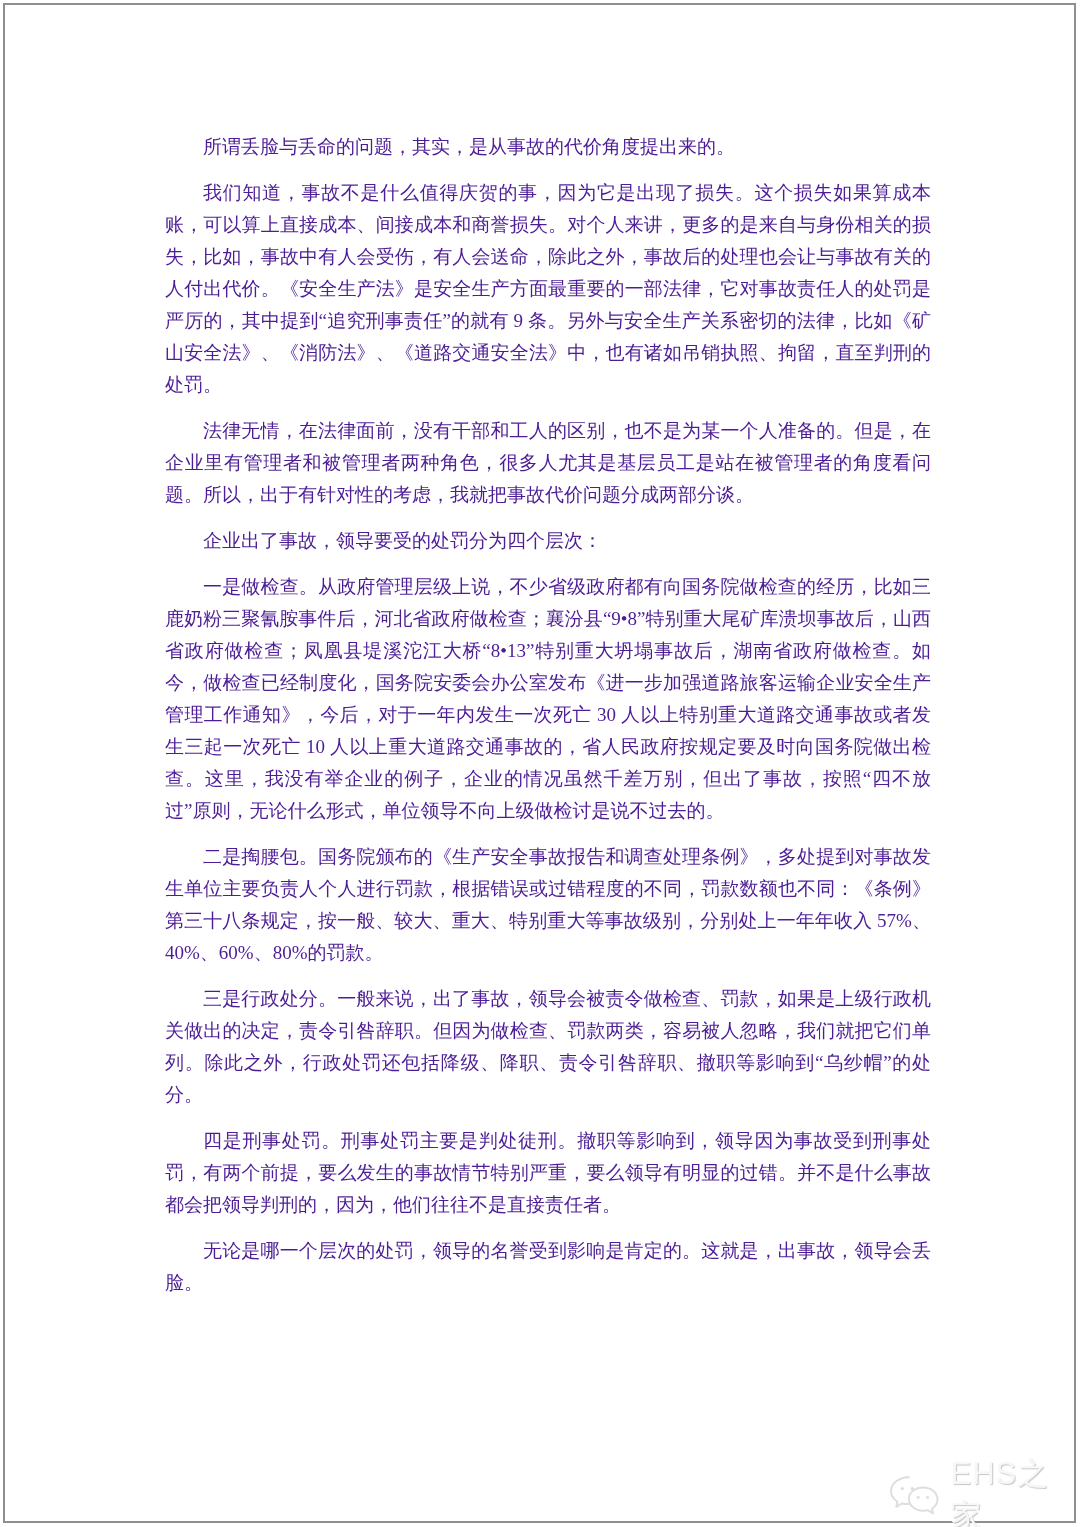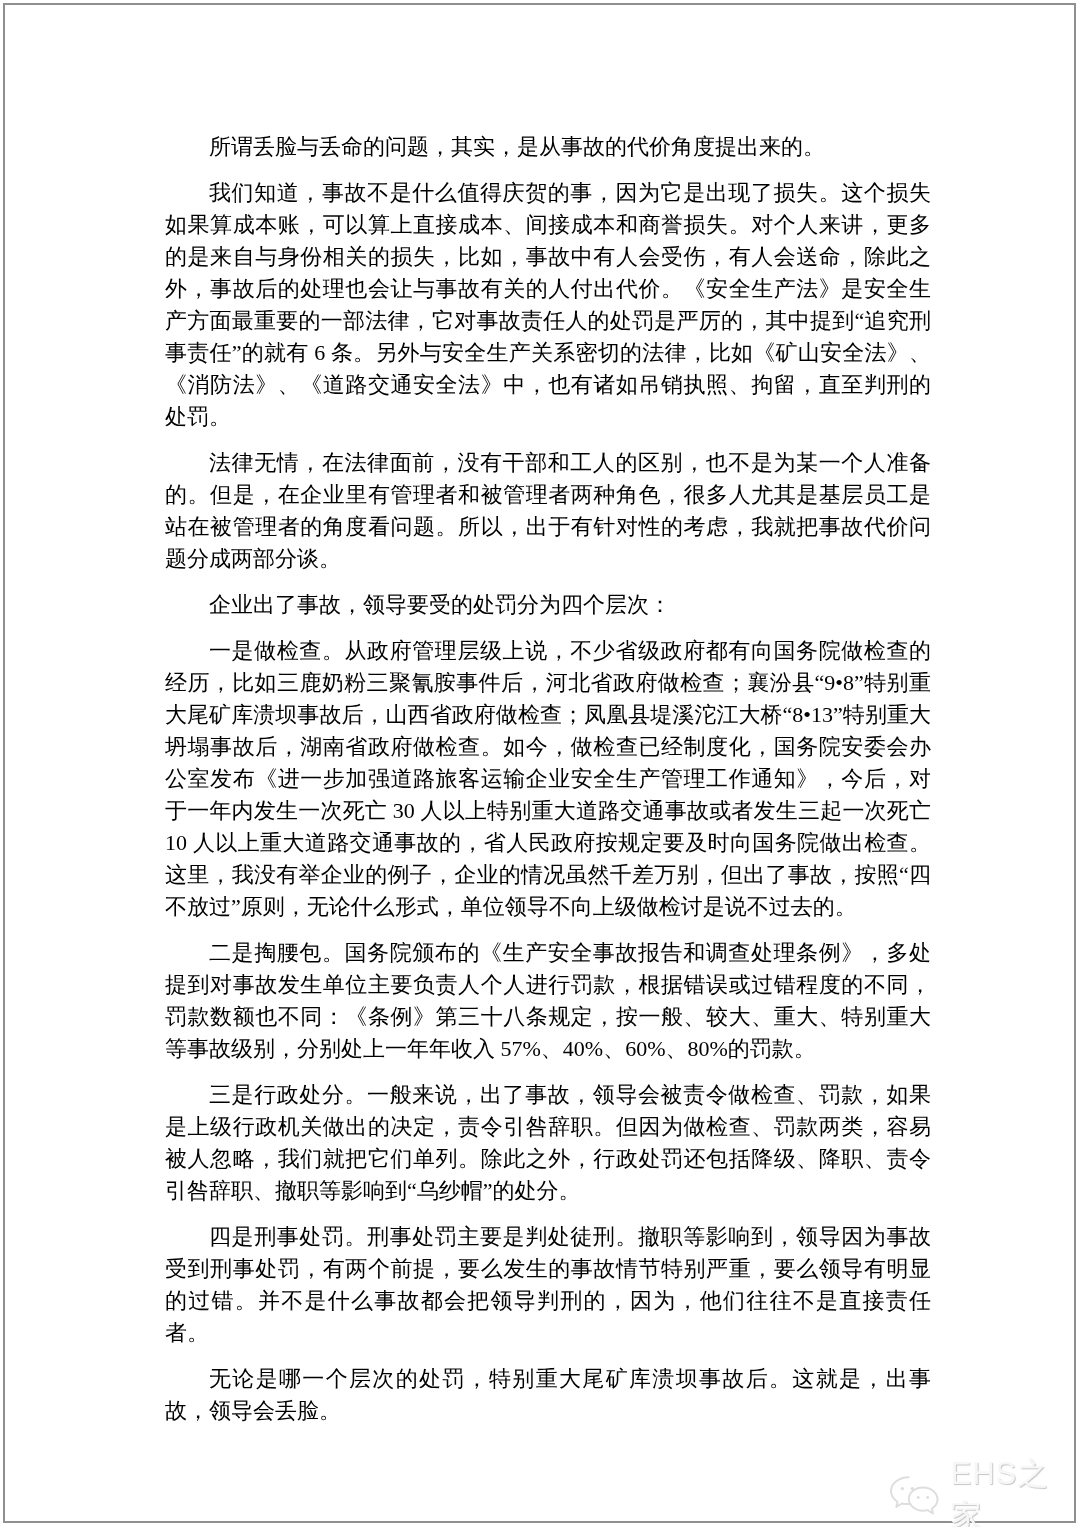--- a/index.html
+++ b/index.html
@@ -21,22 +21,22 @@
     right: 4px;
     bottom: 4px;
     border: 2px solid #8f8f8f;
     pointer-events: none;
   }
   .article {
     position: absolute;
     left: 165px;
     top: 131px;
     width: 766px;
-    color: #000000;
-    font-size: 22px;
+    color: #4c1d95;
+    font-size: 19px;
     line-height: 32px;
     text-align: justify;
   }
   .article p {
     margin: 0 0 14px 0;
     text-indent: 2em;
   }
   .watermark {
     position: absolute;
     left: 888px;
@@ -56,28 +56,28 @@
     display: block;
   }
 </style>
 </head>
 <body>
 
 <div class="page-border"></div>
 
 <main class="article">
   <p>所谓丢脸与丢命的问题，其实，是从事故的代价角度提出来的。</p>
-  <p>我们知道，事故不是什么值得庆贺的事，因为它是出现了损失。这个损失如果算成本账，可以算上直接成本、间接成本和商誉损失。对个人来讲，更多的是来自与身份相关的损失，比如，事故中有人会受伤，有人会送命，除此之外，事故后的处理也会让与事故有关的人付出代价。《安全生产法》是安全生产方面最重要的一部法律，它对事故责任人的处罚是严厉的，其中提到“追究刑事责任”的就有 6 条。另外与安全生产关系密切的法律，比如《矿山安全法》、《消防法》、《道路交通安全法》中，也有诸如吊销执照、拘留，直至判刑的处罚。</p>
+  <p>我们知道，事故不是什么值得庆贺的事，因为它是出现了损失。这个损失如果算成本账，可以算上直接成本、间接成本和商誉损失。对个人来讲，更多的是来自与身份相关的损失，比如，事故中有人会受伤，有人会送命，除此之外，事故后的处理也会让与事故有关的人付出代价。《安全生产法》是安全生产方面最重要的一部法律，它对事故责任人的处罚是严厉的，其中提到“追究刑事责任”的就有 9 条。另外与安全生产关系密切的法律，比如《矿山安全法》、《消防法》、《道路交通安全法》中，也有诸如吊销执照、拘留，直至判刑的处罚。</p>
   <p>法律无情，在法律面前，没有干部和工人的区别，也不是为某一个人准备的。但是，在企业里有管理者和被管理者两种角色，很多人尤其是基层员工是站在被管理者的角度看问题。所以，出于有针对性的考虑，我就把事故代价问题分成两部分谈。</p>
   <p>企业出了事故，领导要受的处罚分为四个层次：</p>
   <p>一是做检查。从政府管理层级上说，不少省级政府都有向国务院做检查的经历，比如三鹿奶粉三聚氰胺事件后，河北省政府做检查；襄汾县“9•8”特别重大尾矿库溃坝事故后，山西省政府做检查；凤凰县堤溪沱江大桥“8•13”特别重大坍塌事故后，湖南省政府做检查。如今，做检查已经制度化，国务院安委会办公室发布《进一步加强道路旅客运输企业安全生产管理工作通知》，今后，对于一年内发生一次死亡 30 人以上特别重大道路交通事故或者发生三起一次死亡 10 人以上重大道路交通事故的，省人民政府按规定要及时向国务院做出检查。这里，我没有举企业的例子，企业的情况虽然千差万别，但出了事故，按照“四不放过”原则，无论什么形式，单位领导不向上级做检讨是说不过去的。</p>
   <p>二是掏腰包。国务院颁布的《生产安全事故报告和调查处理条例》，多处提到对事故发生单位主要负责人个人进行罚款，根据错误或过错程度的不同，罚款数额也不同：《条例》第三十八条规定，按一般、较大、重大、特别重大等事故级别，分别处上一年年收入 57%、40%、60%、80%的罚款。</p>
   <p>三是行政处分。一般来说，出了事故，领导会被责令做检查、罚款，如果是上级行政机关做出的决定，责令引咎辞职。但因为做检查、罚款两类，容易被人忽略，我们就把它们单列。除此之外，行政处罚还包括降级、降职、责令引咎辞职、撤职等影响到“乌纱帽”的处分。</p>
   <p>四是刑事处罚。刑事处罚主要是判处徒刑。撤职等影响到，领导因为事故受到刑事处罚，有两个前提，要么发生的事故情节特别严重，要么领导有明显的过错。并不是什么事故都会把领导判刑的，因为，他们往往不是直接责任者。</p>
-  <p>无论是哪一个层次的处罚，特别重大尾矿库溃坝事故后。这就是，出事故，领导会丢脸。</p>
+  <p>无论是哪一个层次的处罚，领导的名誉受到影响是肯定的。这就是，出事故，领导会丢脸。</p>
 </main>
 
 <div class="watermark">
   <svg class="wechat-icon" width="52" height="40" viewBox="0 0 52 40" xmlns="http://www.w3.org/2000/svg">
     <g fill="none" stroke="#dedede" stroke-width="2" stroke-linecap="round" stroke-linejoin="round">
       <path d="M21 2 C11 2 3 8.2 3 16 c0 4.4 2.6 8.3 6.6 10.8 L8.4 32 14 28.6 c1.6 .4 3.3 .6 5 .6 .8 0 1.6 -.05 2.4 -.15"></path>
       <path d="M35.5 12.5 c8 0 14.5 5.3 14.5 11.9 0 3.8 -2.2 7.2 -5.6 9.4 l1 4.8 -5.3 -3.3 c-1.4 .3 -2.9 .5 -4.6 .5 -8 0 -14.5 -5.3 -14.5 -11.9 0 -6.6 6.5 -11.4 14.5 -11.4 z"></path>
     </g>
     <g fill="#dedede" stroke="none">
       <circle cx="14.5" cy="13.5" r="1.7"></circle>

